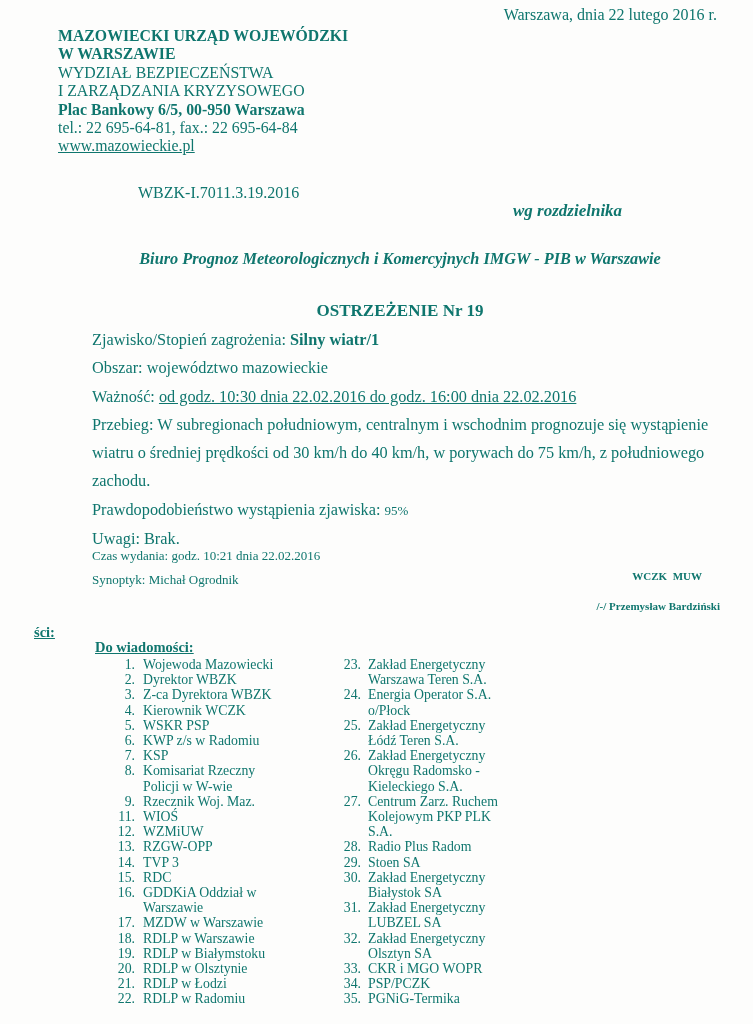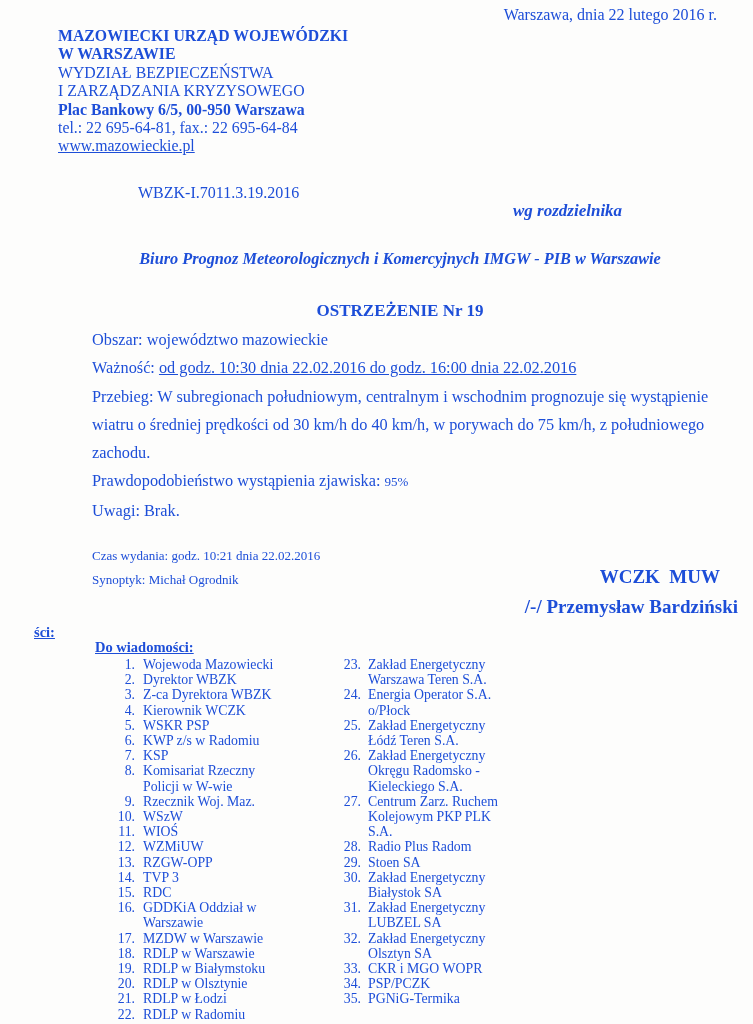--- a/index.html
+++ b/index.html
@@ -3,41 +3,41 @@
 <meta charset="utf-8">
 <style>
   html,body{margin:0;padding:0;}
   body{
     width:753px;height:1024px;
     background:#e9e9e9;
     font-family:"Liberation Serif","DejaVu Serif",serif;
   }
   .page{
     position:relative;width:753px;height:1024px;overflow:hidden;
-    background:#fdfdfc;color:#1d4ed8;
+    background:#fdfdfc;color:#0f766e;
   }
   .abs{position:absolute;}
   .b{font-weight:bold;}
   .u{text-decoration:underline;}
 
   .date-line{top:6px;right:36px;font-size:16px;}
   .letterhead{top:27px;left:58px;width:372px;text-align:left;font-size:15.8px;line-height:18.4px;}
   .ref-number{top:184px;left:138px;font-size:16px;}
   .wg-note{top:201px;left:467px;font-size:17px;font-weight:bold;font-style:italic;margin-left:46px;}
   .source-office{top:249px;left:45px;width:710px;font-size:16.3px;font-weight:bold;font-style:italic;text-align:center;}
   .warn-title{top:301px;left:50px;width:700px;font-size:17px;font-weight:bold;text-align:center;}
 
   .body-block{top:326px;left:92px;width:660px;font-size:16.3px;line-height:28.3px;}
   .course-text{white-space:pre-line;}
   .small-inline{font-size:13px;}
 
   .issue-time{top:548px;left:92px;font-size:13px;}
   .synoptic{top:572px;left:92px;font-size:13px;}
 
-  .signature{top:562px;right:15px;text-align:right;font-size:19px;font-weight:bold;line-height:29.5px;}
+  .signature{top:562px;right:33px;text-align:right;font-size:11px;font-weight:bold;line-height:29.5px;}
   .sig-office{white-space:pre;padding-right:18px;}
 
   .margin-cutoff{top:624px;left:1px;font-size:14.5px;font-weight:bold;text-decoration:underline;margin-left:33px;}
 
   .dist-heading{top:639px;left:95px;font-size:14.5px;font-weight:bold;text-decoration:underline;}
   .dist-col{font-size:13.8px;line-height:15.2px;}
   .dist-col-1{top:657px;left:105px;width:230px;}
   .dist-col-2{top:657px;left:333px;width:210px;}
   .dist-item{display:flex;align-items:flex-start;}
   .dist-col-1 .dist-num{width:30px;text-align:right;flex:none;}
@@ -64,20 +64,21 @@
 
   <div class="abs ref-number">WBZK-I.7011.3.19.2016</div>
 
   <div class="abs wg-note">wg rozdzielnika</div>
 
   <div class="abs source-office">Biuro Prognoz Meteorologicznych i Komercyjnych IMGW - PIB w Warszawie</div>
 
   <div class="abs warn-title">OSTRZEŻENIE Nr 19</div>
 
   <div class="abs body-block">
+    <div><span>Zjawisko/Stopień zagrożenia: </span><span class="b">Silny wiatr/1</span></div>
     <div><span>Obszar: </span><span>województwo mazowieckie</span></div>
     <div><span>Ważność: </span><span class="u">od godz. 10:30 dnia 22.02.2016 do godz. 16:00 dnia 22.02.2016</span></div>
     <div><span>Przebieg: </span><span class="course-text">W subregionach południowym, centralnym i wschodnim prognozuje się wystąpienie
 wiatru o średniej prędkości od 30 km/h do 40 km/h, w porywach do 75 km/h, z południowego
 zachodu.</span></div>
     <div><span>Prawdopodobieństwo wystąpienia zjawiska: </span><span class="small-inline">95%</span></div>
     <div><span>Uwagi: </span><span>Brak.</span></div>
   </div>
 
   <div class="abs issue-time">Czas wydania: godz. 10:21 dnia 22.02.2016</div>
@@ -124,24 +125,20 @@
       <div class="dist-item">
         <span class="dist-num">8.</span>
         <span class="dist-text course-text">Komisariat Rzeczny
 Policji w W-wie</span>
       </div>
       <div class="dist-item">
         <span class="dist-num">9.</span>
         <span class="dist-text course-text">Rzecznik Woj. Maz.</span>
       </div>
       <div class="dist-item">
-        <span class="dist-num">10.</span>
-        <span class="dist-text course-text">WSzW</span>
-      </div>
-      <div class="dist-item">
         <span class="dist-num">11.</span>
         <span class="dist-text course-text">WIOŚ</span>
       </div>
       <div class="dist-item">
         <span class="dist-num">12.</span>
         <span class="dist-text course-text">WZMiUW</span>
       </div>
       <div class="dist-item">
         <span class="dist-num">13.</span>
         <span class="dist-text course-text">RZGW-OPP</span>

